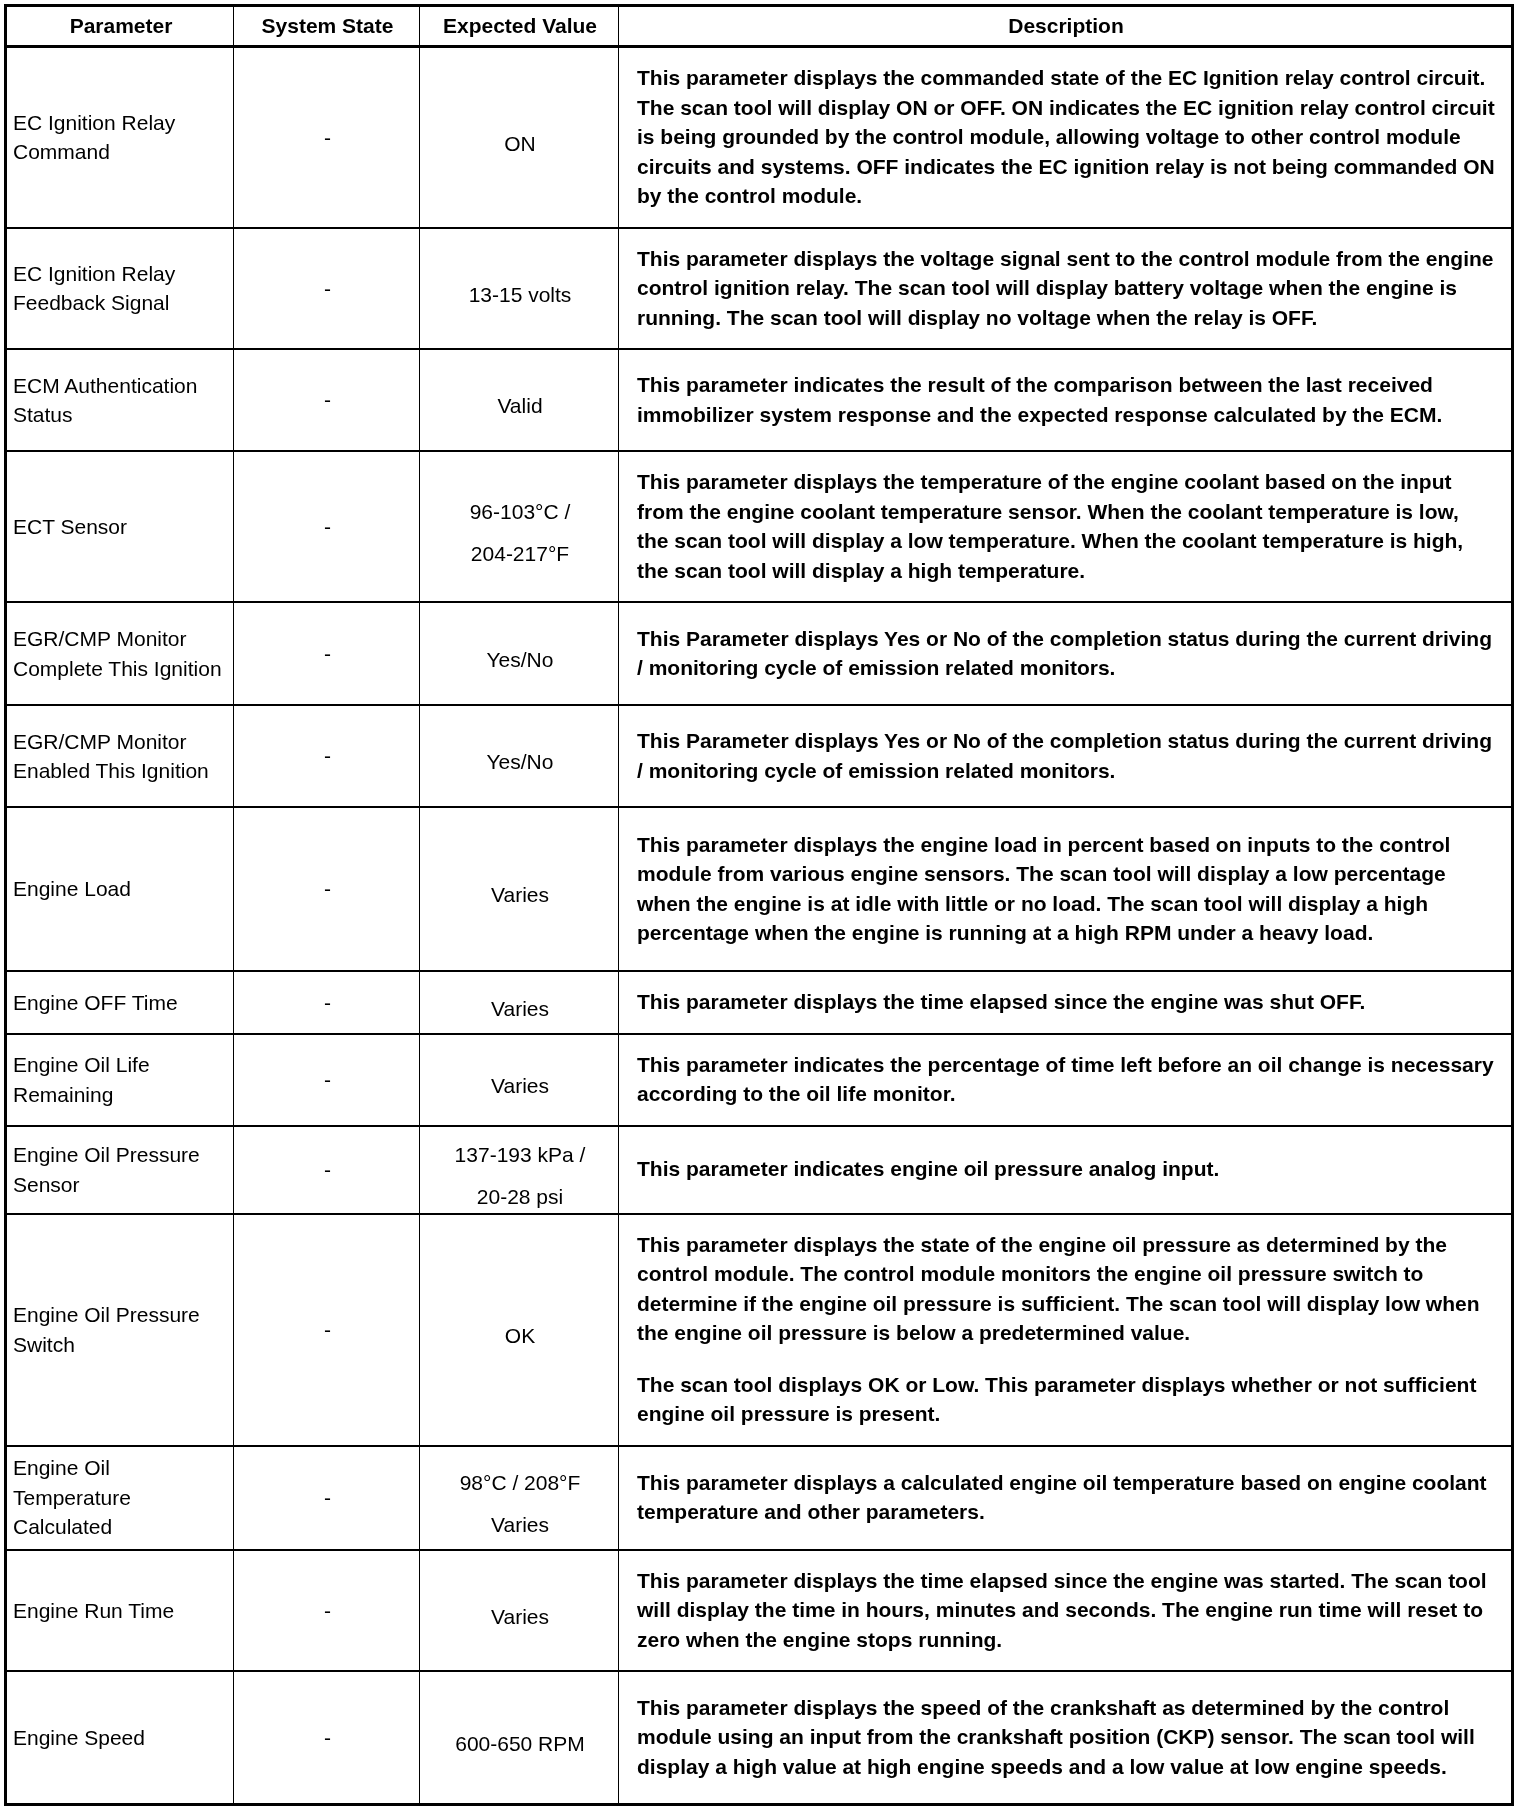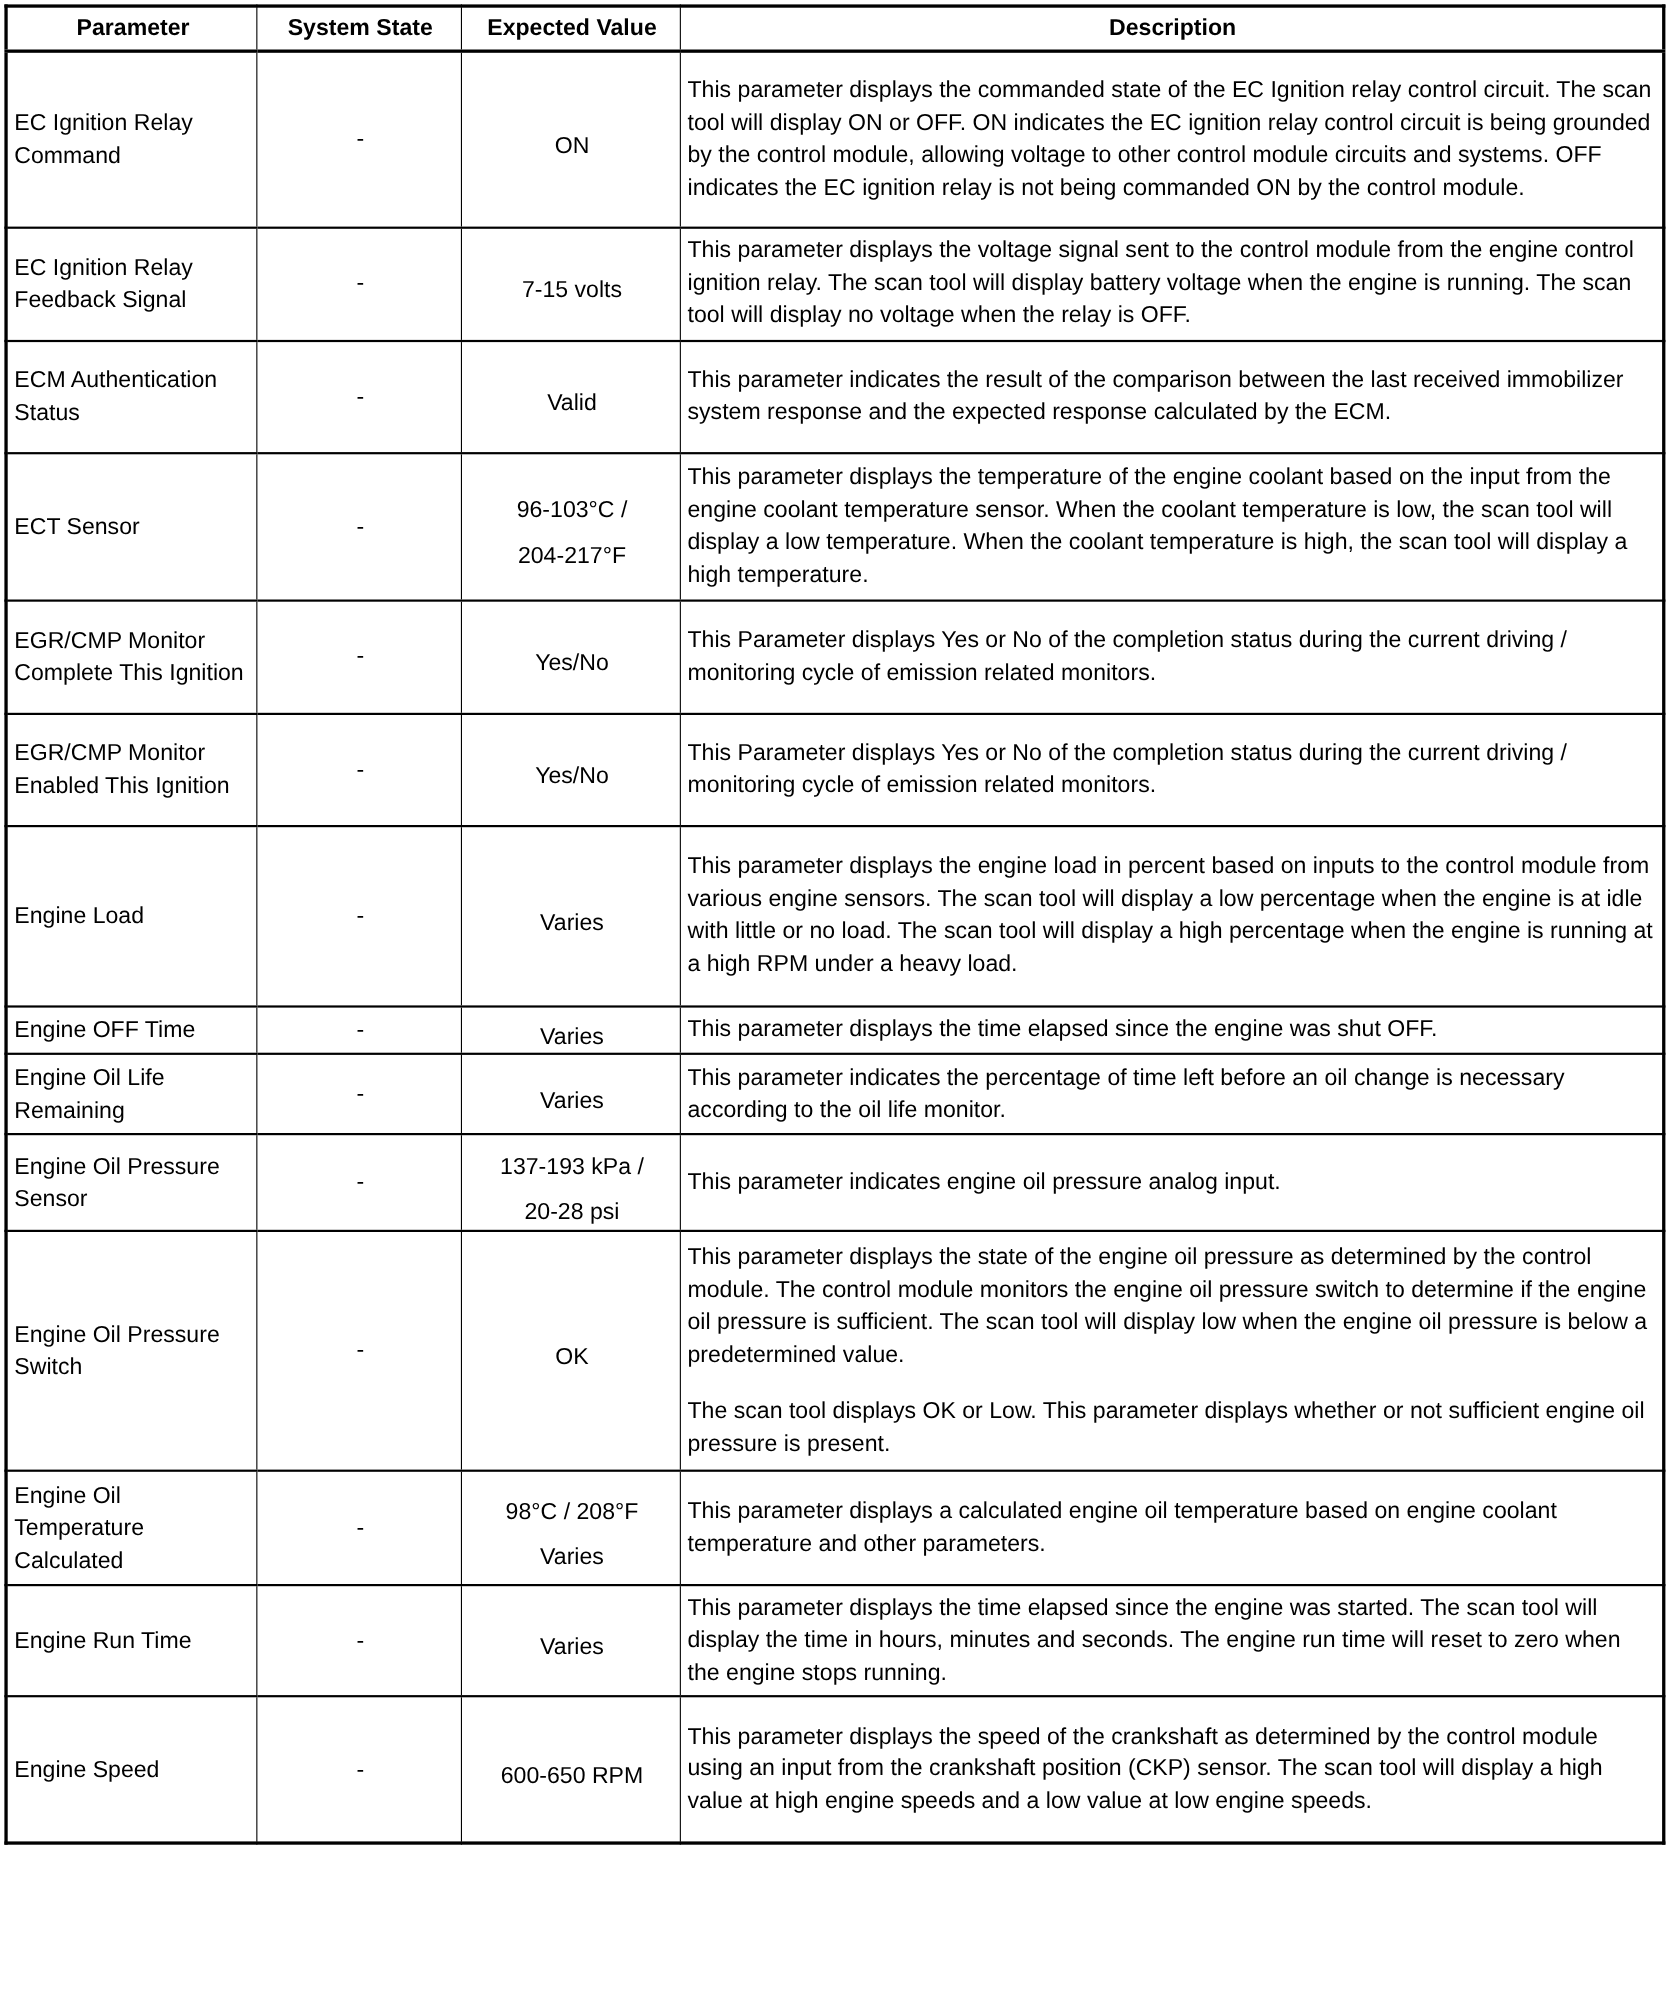--- a/index.html
+++ b/index.html
@@ -27,21 +27,21 @@
   .tbl th {
     font-weight: bold;
     text-align: center;
     height: 38px;
     border-bottom: 3px solid #000;
   }
   .tbl td.param { text-align: left; padding-left: 6px; margin-left: 18px; }
   .tbl td.state, .tbl td.expected { text-align: center; }
   .tbl td.desc { text-align: left; padding: 3px 4px 4px 6px; }
   .tbl tr.row td { border-bottom: 2.5px solid #000; }
-  .desc p { margin: 0; }
+  .desc p { margin: 12px; font-weight: bold; }
   .desc p + p { margin-top: 22px; }
   .expected span { display: block; margin-top: 12px; }
 </style>
 </head>
 <body>
 
 <table class="tbl">
   <colgroup>
     <col class="c1">
       <col class="c2">
@@ -64,21 +64,21 @@
           <span>ON</span>
         </td>
         <td class="desc">
           <p>This parameter displays the commanded state of the EC Ignition relay control circuit. The scan tool will display ON or OFF. ON indicates the EC ignition relay control circuit is being grounded by the control module, allowing voltage to other control module circuits and systems. OFF indicates the EC ignition relay is not being commanded ON by the control module.</p>
         </td>
       </tr>
       <tr class="row" style="height: 103px;">
         <td class="param">EC Ignition Relay Feedback Signal</td>
         <td class="state">-</td>
         <td class="expected">
-          <span>7-15 volts</span>
+          <span>13-15 volts</span>
         </td>
         <td class="desc">
           <p>This parameter displays the voltage signal sent to the control module from the engine control ignition relay. The scan tool will display battery voltage when the engine is running. The scan tool will display no voltage when the relay is OFF.</p>
         </td>
       </tr>
       <tr class="row" style="height: 102px;">
         <td class="param">ECM Authentication Status</td>
         <td class="state">-</td>
         <td class="expected">
           <span>Valid</span>

